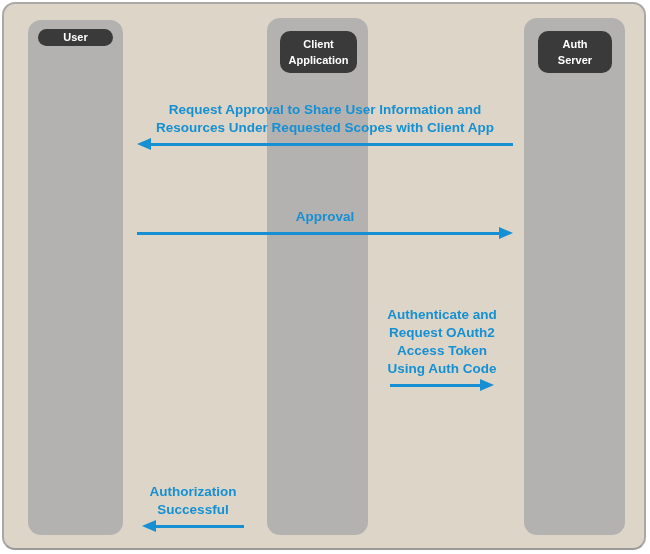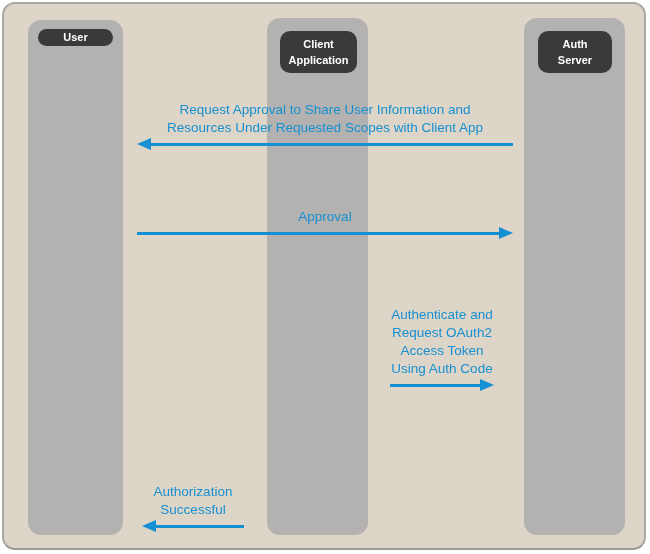--- a/index.html
+++ b/index.html
@@ -48,21 +48,21 @@
     align-items: center;
     justify-content: center;
     border-radius: 10px;
   }
   .actor-user   { left: 38px;  top: 29px; width: 75px; height: 17px; border-radius: 9px; line-height: 17px; }
   .actor-client { left: 280px; top: 31px; width: 77px; height: 42px; }
   .actor-auth   { left: 538px; top: 31px; width: 74px; height: 42px; }
 
   .message { position: absolute; }
   .msg-label {
-    font-weight: normal;
+    font-weight: bold;
     font-size: 13.5px;
     line-height: 18px;
     color: var(--arrow_blue, #1690d2);
     text-align: center;
     white-space: pre-line;
     margin: 0 -30px;
   }
   .arrow {
     position: relative;
     height: 12px;

